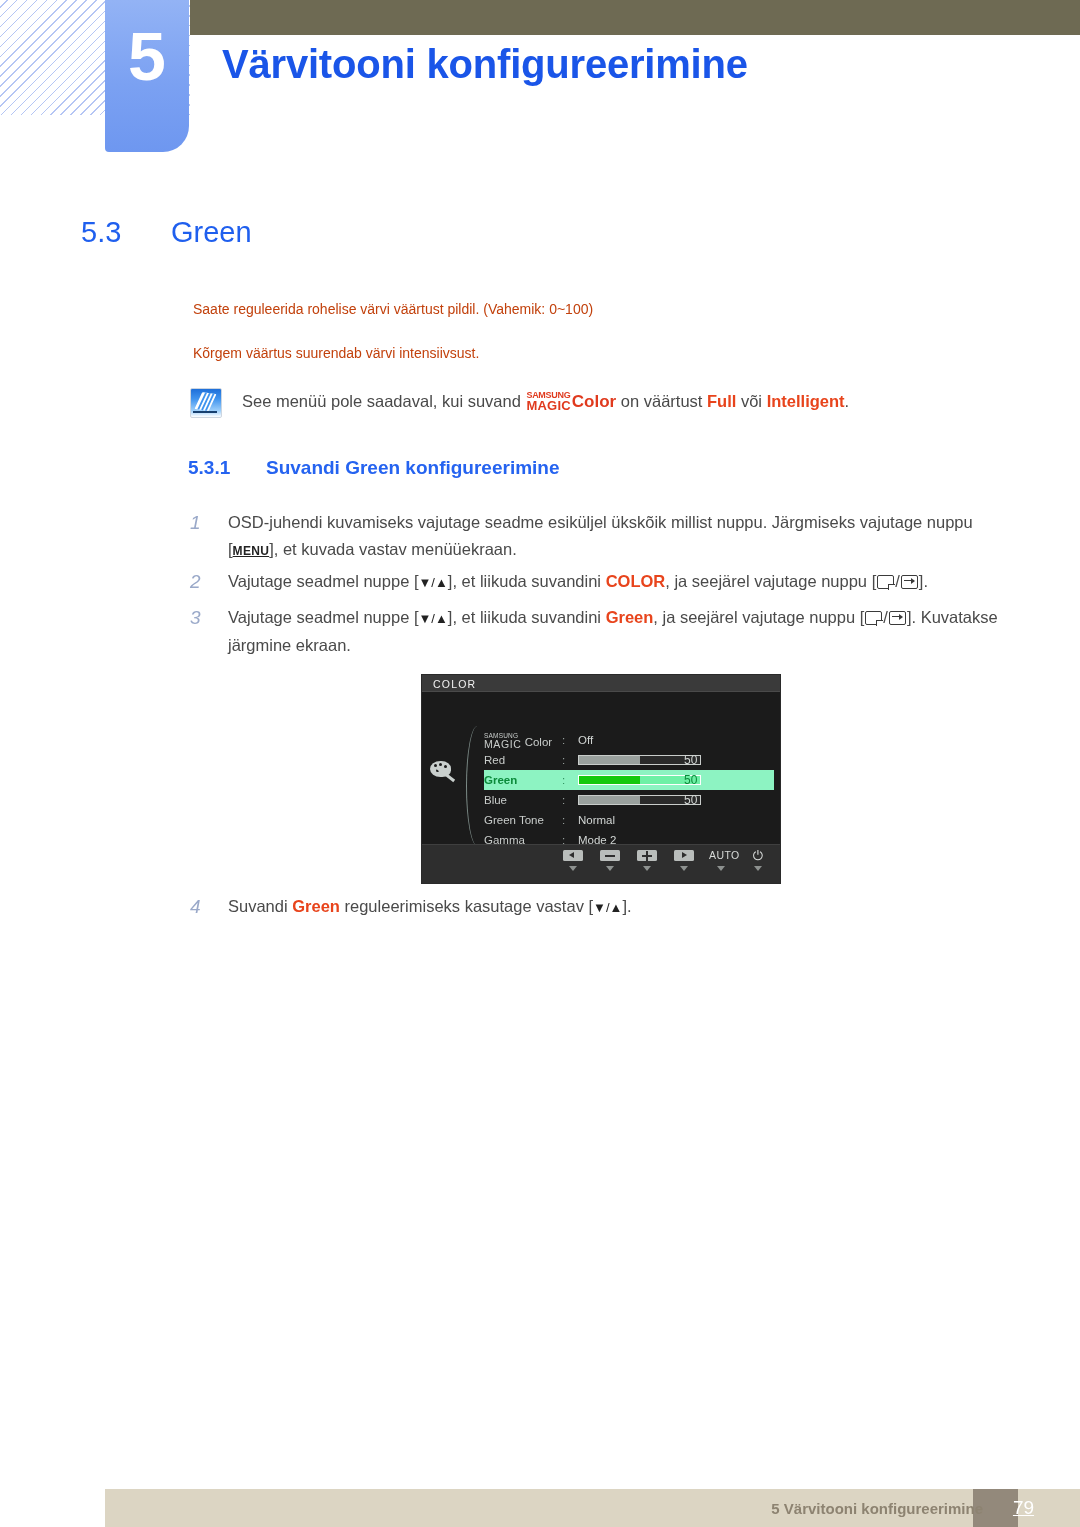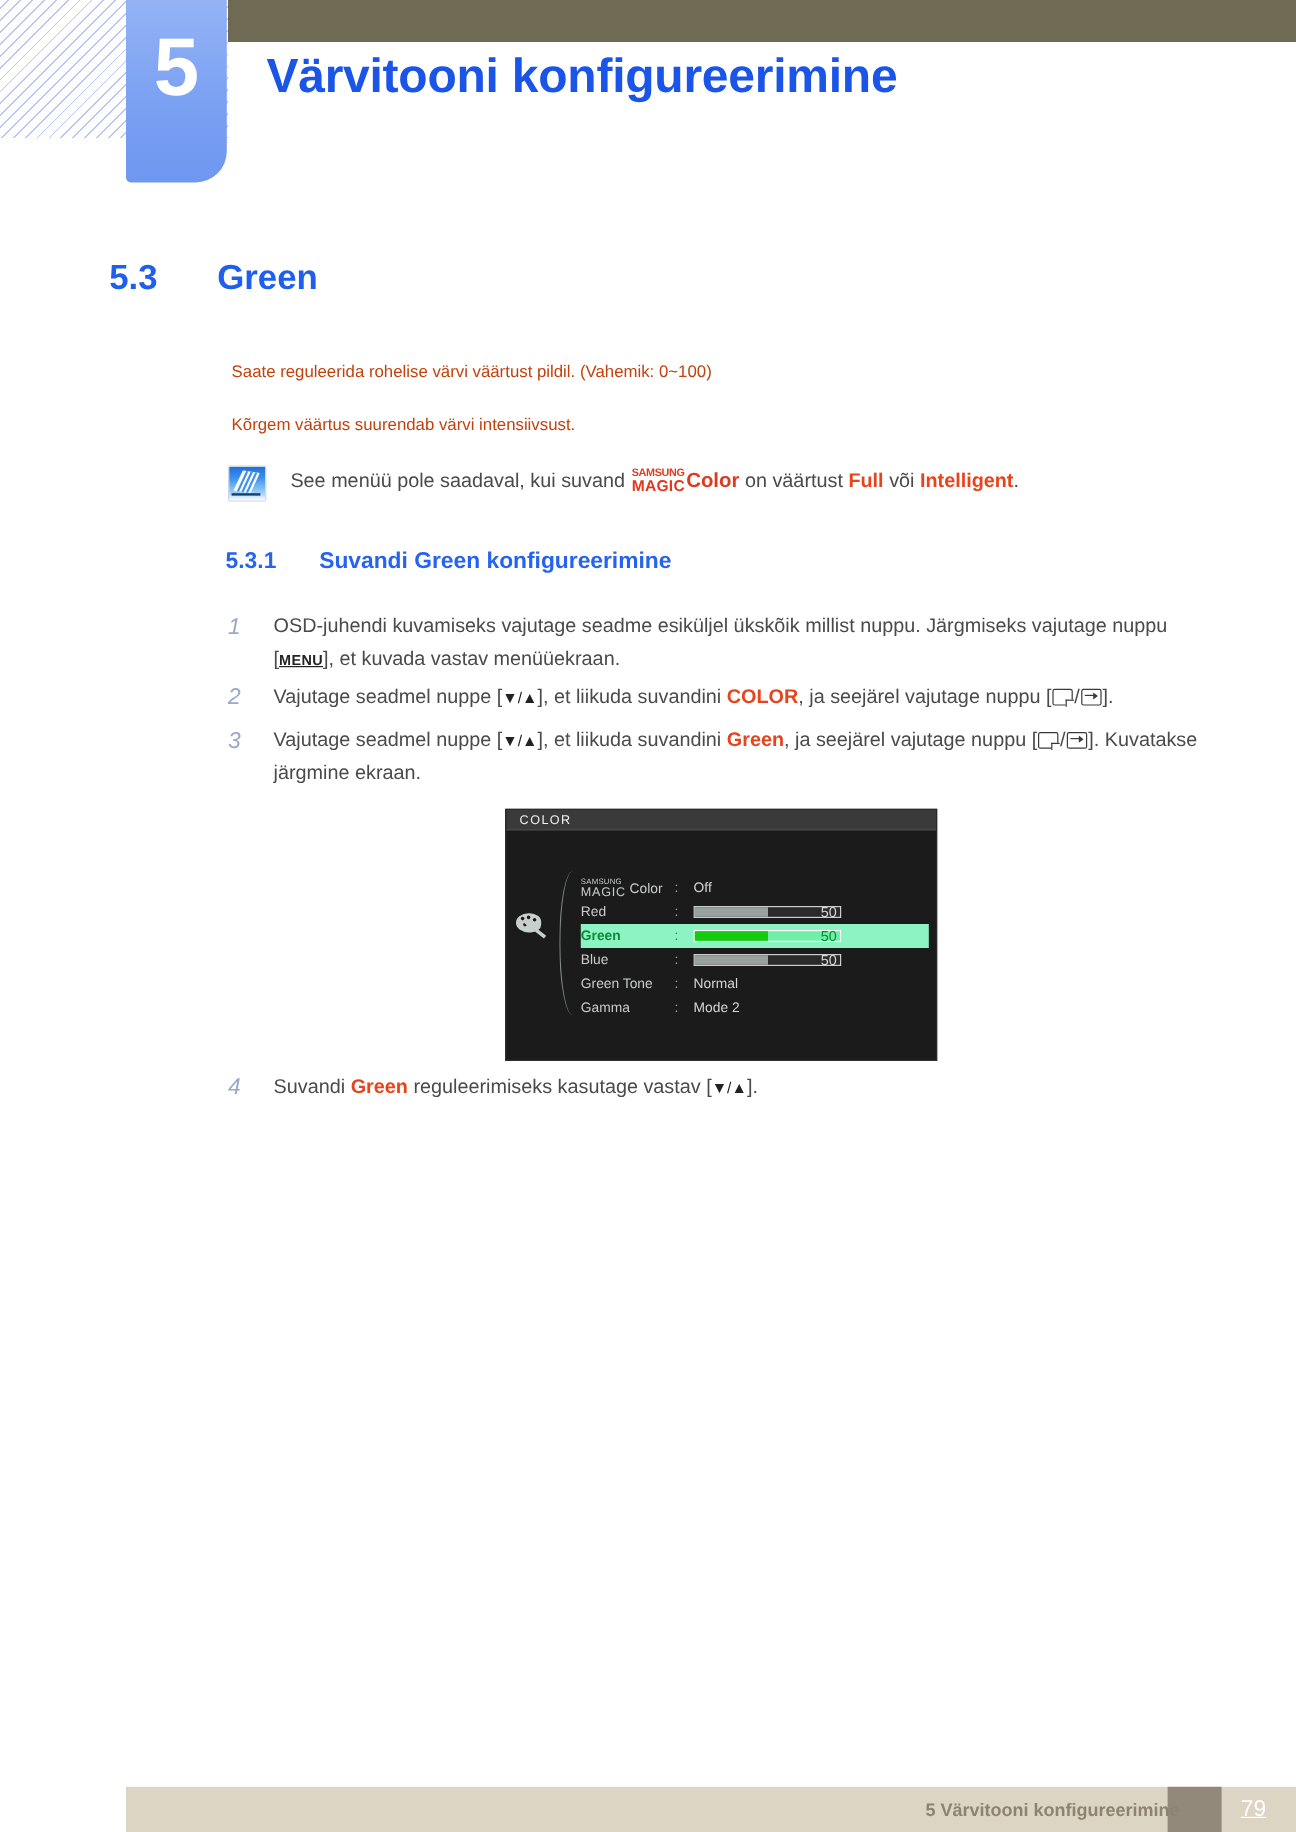--- a/index.html
+++ b/index.html
@@ -62,23 +62,23 @@
     font-size: 40px;
     font-weight: bold;
     color: #1a55e8;
     letter-spacing: -0.2px;
     z-index: 4;
   }
 
   
   .sec-heading {
     position: absolute;
-    left: 91px; top: 216px;
+    left: 81px; top: 216px;
     font-size: 29px;
-    font-weight: bold;
+    font-weight: normal;
     color: #1f5fee;
     z-index: 5;
   }
   .sec-heading .num { display: inline-block; width: 90px; }
 
   
   .para {
     position: absolute;
     left: 193px;
     font-size: 14px;
@@ -444,21 +444,21 @@
   }
   .page-box {
     position: absolute;
     left: 973px; top: 1489px;
     width: 45px; height: 38px;
     background: #93897b;
     z-index: 3;
   }
   .page-num {
     position: absolute;
-    left: 1022px; top: 1497px;
+    left: 1001px; top: 1497px;
     width: 45px;
     text-align: center;
     font-size: 19px;
     color: #ffffff;
     z-index: 4;
     text-decoration: underline;
   }
 </style>
 </head>
 <body>
@@ -564,20 +564,48 @@
       </div>
 
       <div class="row">
         <span class="label">Gamma</span>
         <span class="colon">:</span>
         <span class="val">Mode 2</span>
       </div>
 
     </div>
   </div>
+  <div class="osd-foot">
+    <div class="btns">
+      <div class="fbtn">
+        <div class="ico tri-l"></div>
+        <div class="caret"></div>
+      </div>
+      <div class="fbtn">
+        <div class="ico minus"></div>
+        <div class="caret"></div>
+      </div>
+      <div class="fbtn">
+        <div class="ico plus"></div>
+        <div class="caret"></div>
+      </div>
+      <div class="fbtn">
+        <div class="ico tri-r"></div>
+        <div class="caret"></div>
+      </div>
+      <div class="fbtn">
+        <div class="txt">AUTO</div>
+        <div class="caret"></div>
+      </div>
+      <div class="fbtn">
+        <div class="pwr">⏻</div>
+        <div class="caret"></div>
+      </div>
+    </div>
+  </div>
 </div>
 
 <div class="step s4">
   <span class="n">4</span>
   <span class="body"><span>Suvandi</span>
     <span class="hot">Green</span>
     <span>reguleerimiseks kasutage vastav [</span><span class="arrows">▼/▲</span><span>].</span></span>
 </div>
 
 <div class="footer-bar"></div>

